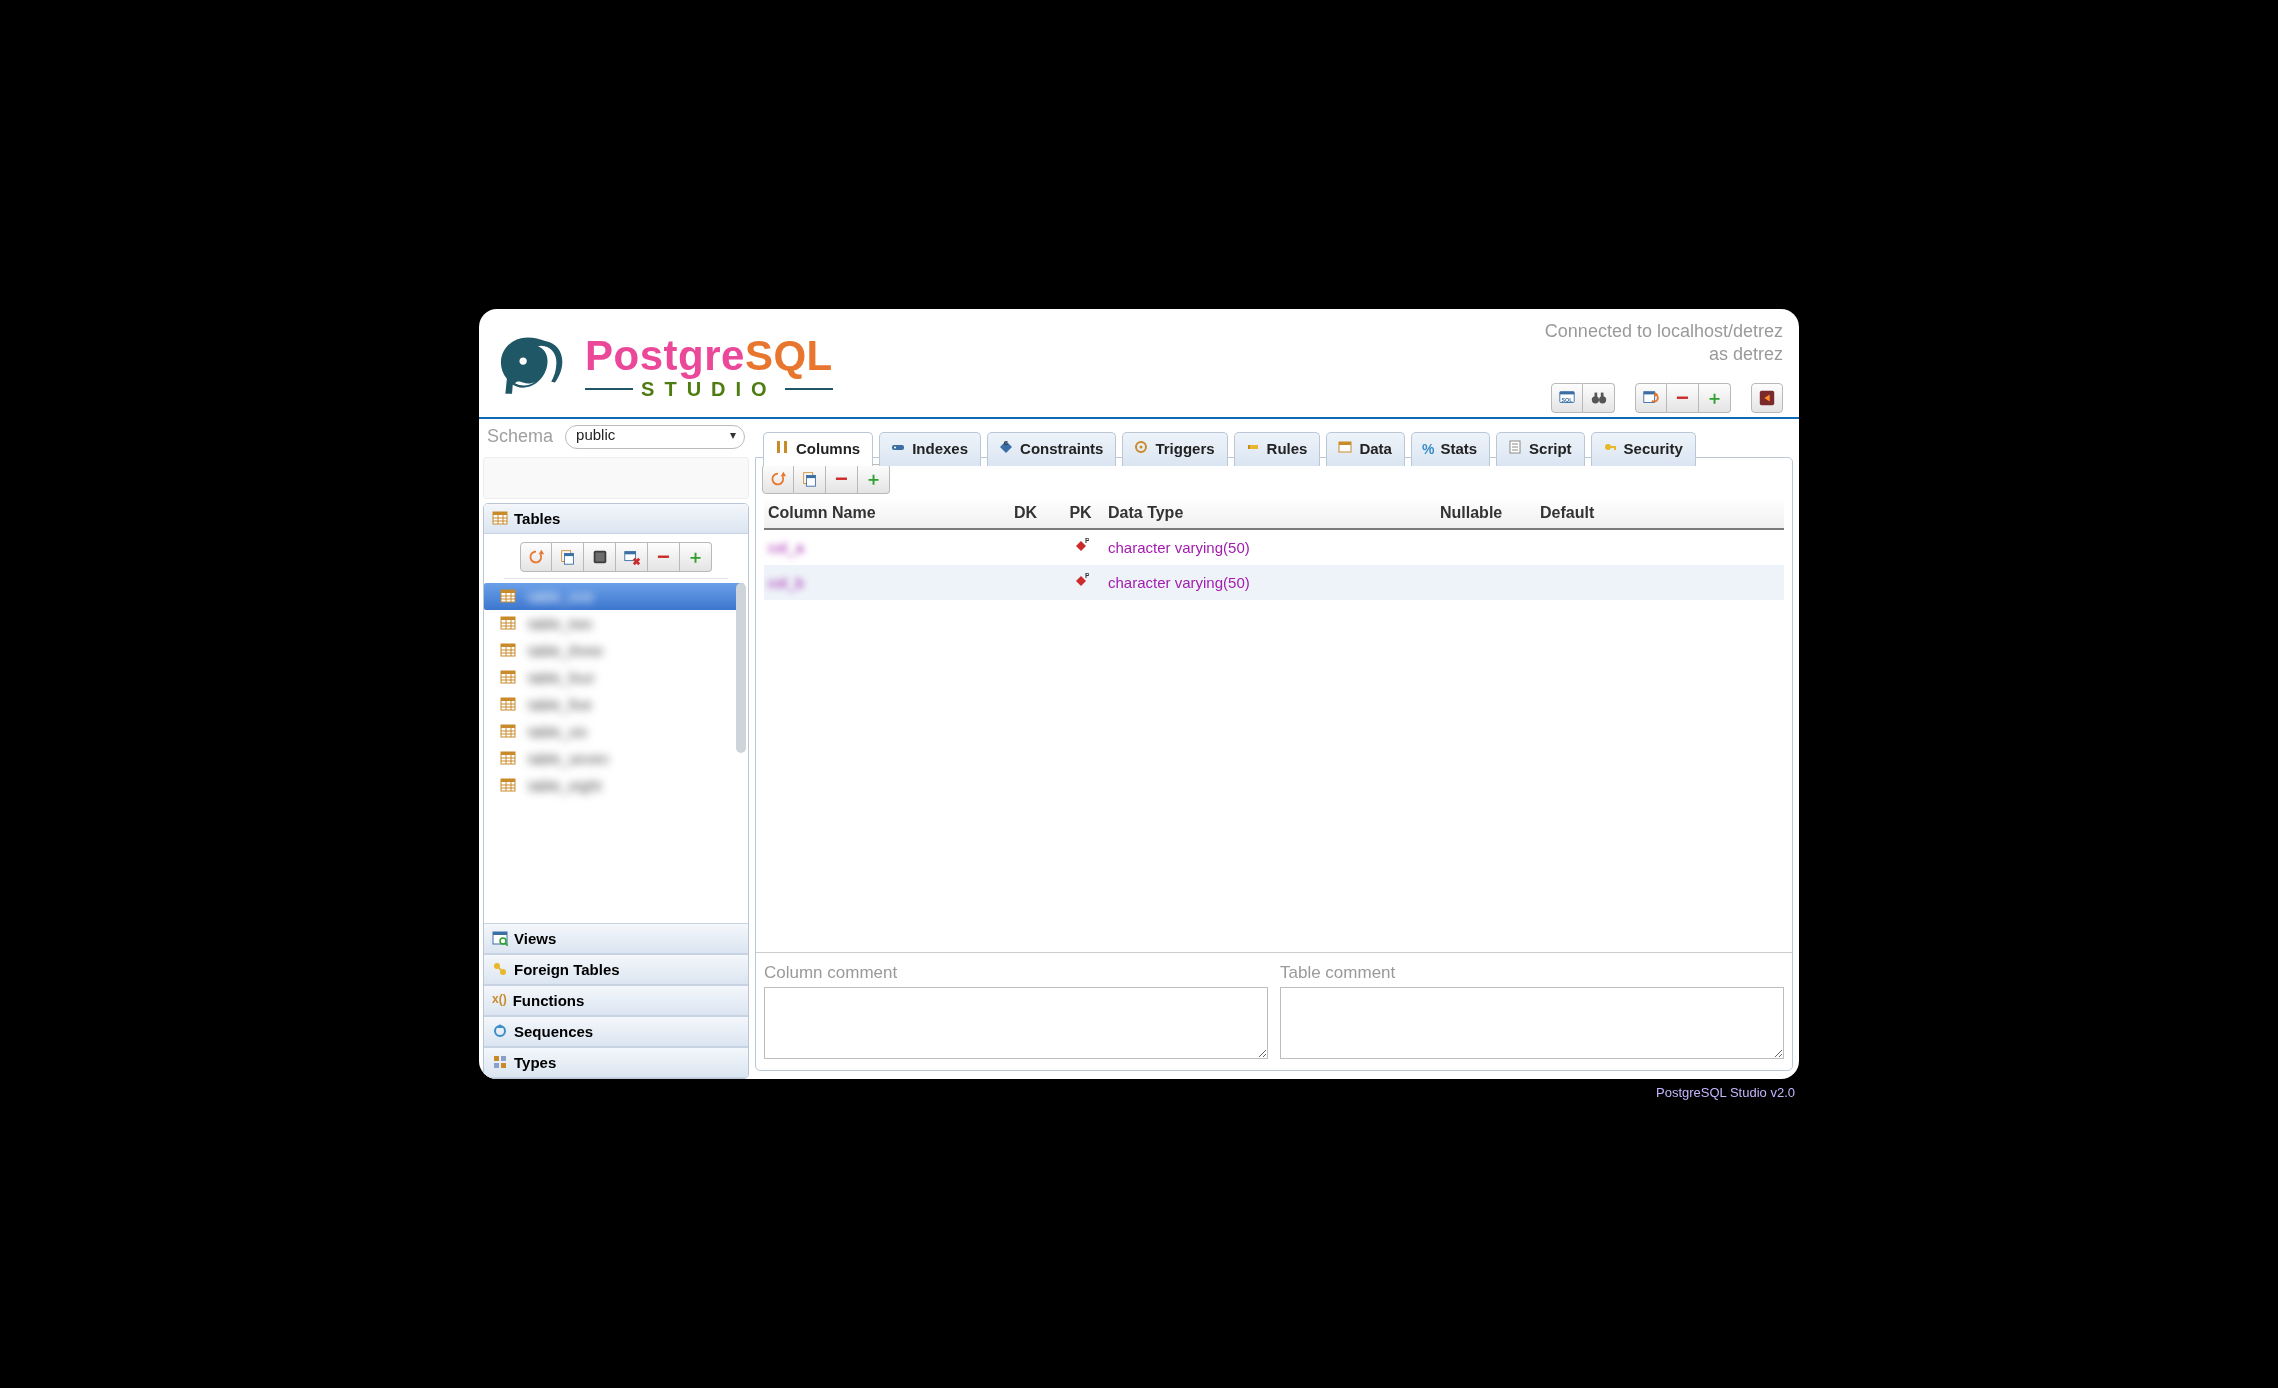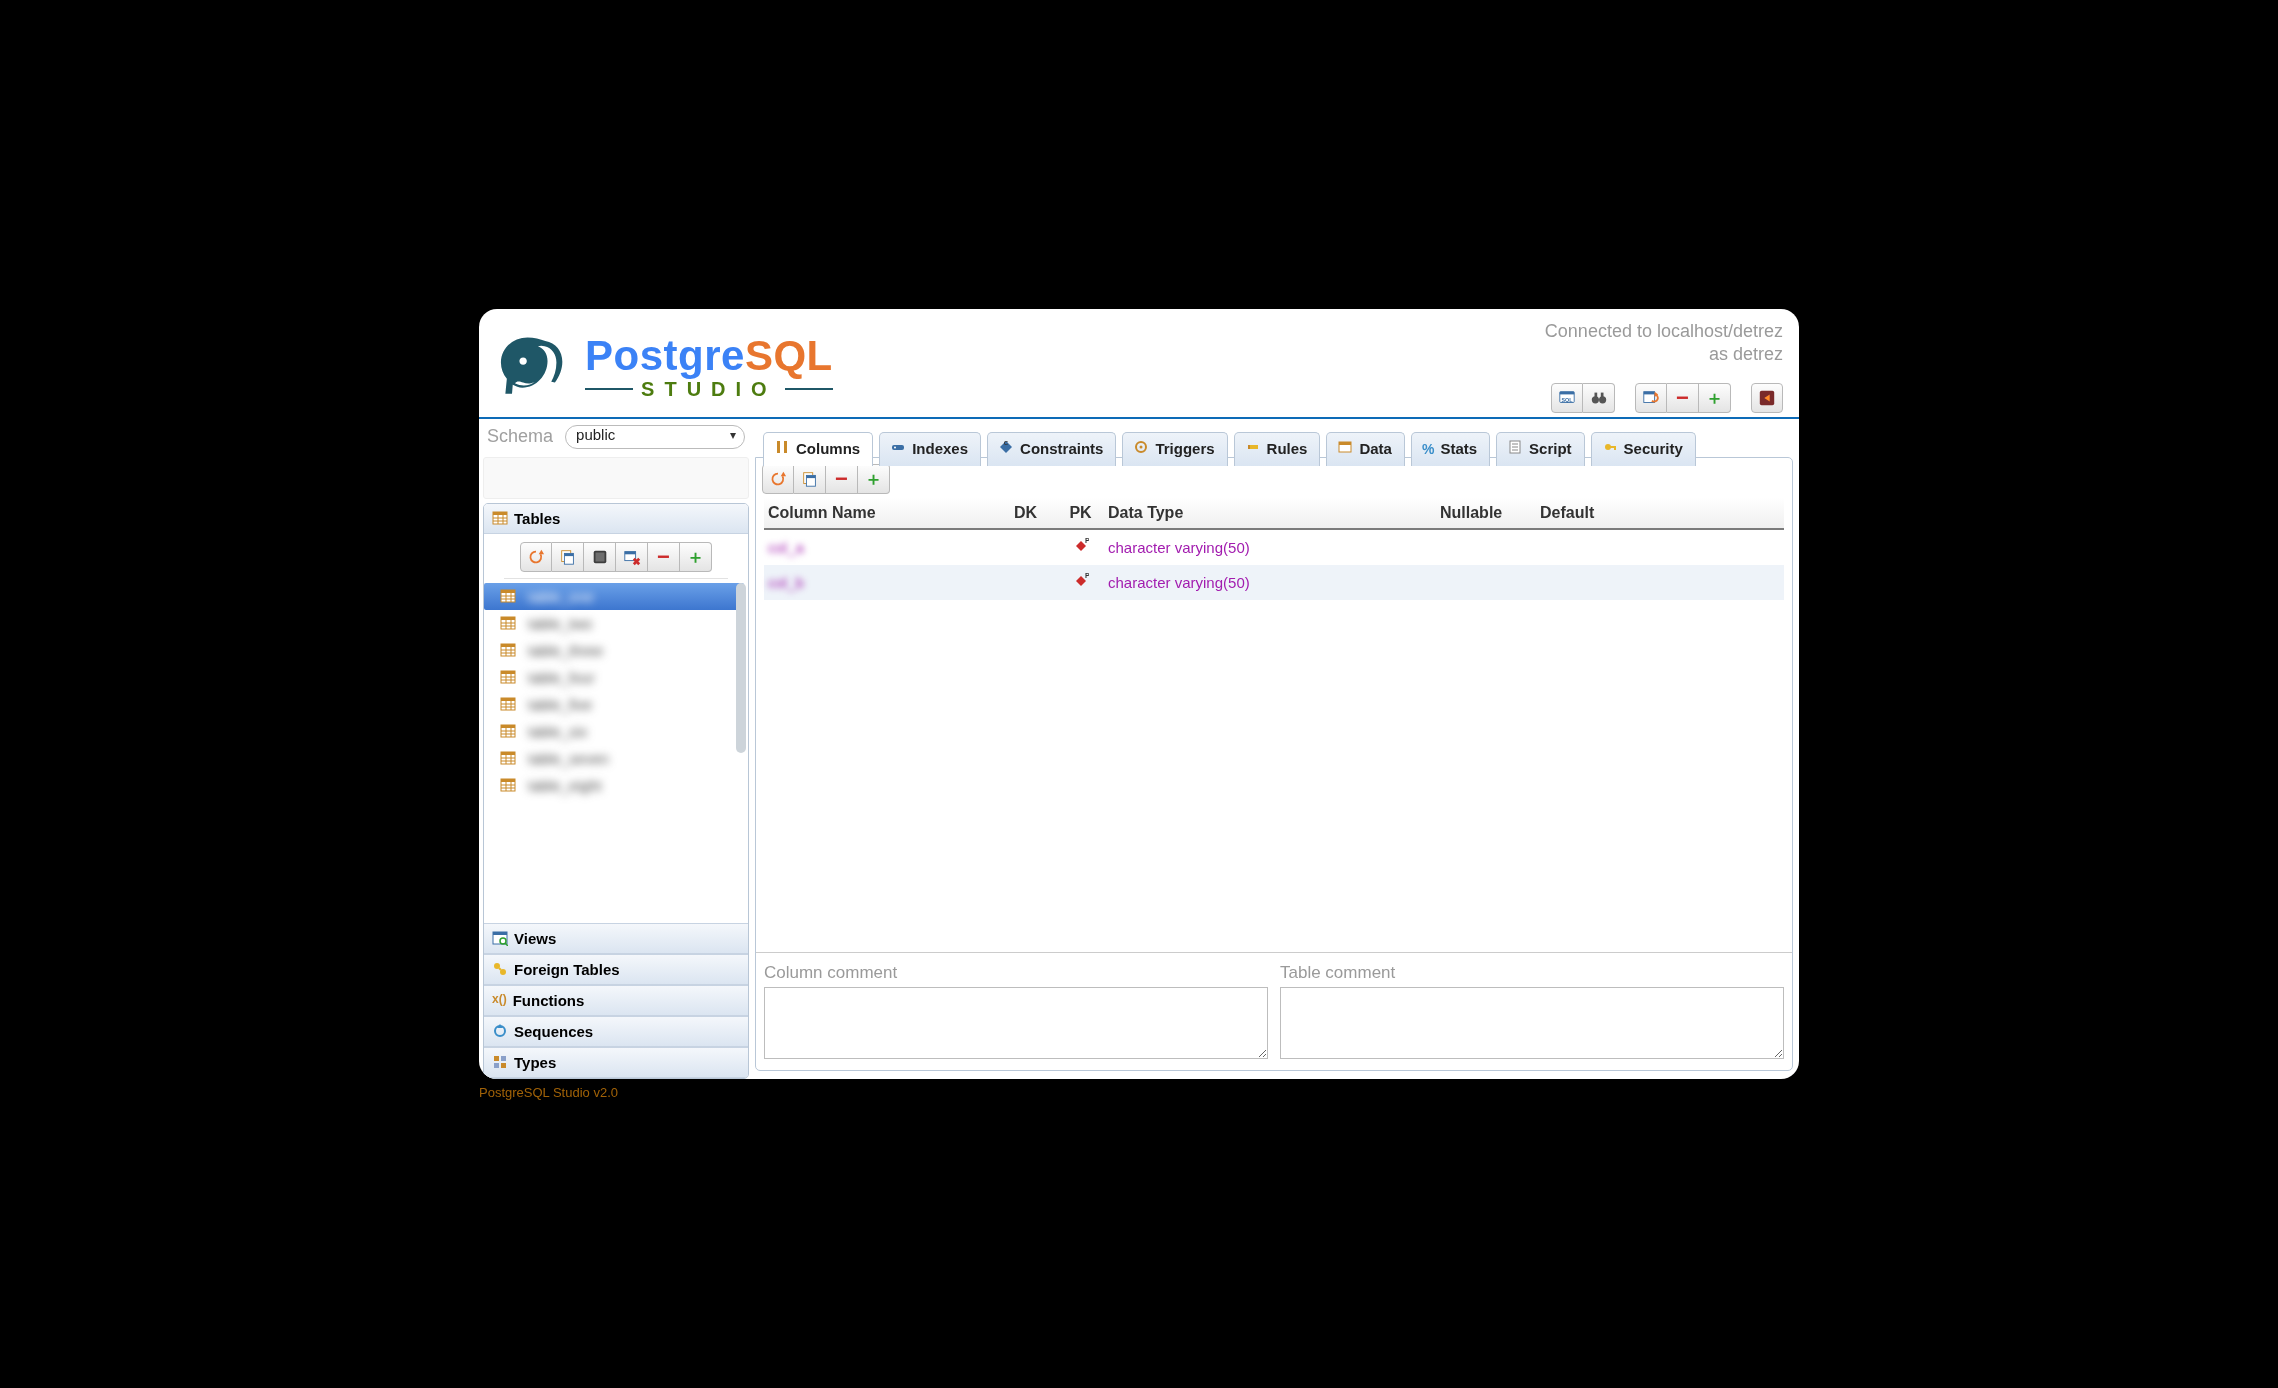--- a/index.html
+++ b/index.html
@@ -43,21 +43,21 @@
     align-items: center;
     gap: 14px;
     padding-left: 4px;
   }
   .elephant {
     width: 78px;
     height: 74px;
   }
   .logo-text { line-height: 1; }
   .logo-text .line1 { font-size: 42px; font-weight: 700; letter-spacing: 0.5px; }
-  .logo-text .postgre { color: #3b82f6; }
+  .logo-text .postgre { color: #ec4899; }
   .logo-text .sql { color: #e8762e; }
   .logo-text .line2 {
     font-size: 20px;
     font-weight: 700;
     color: #4d7c0f;
     letter-spacing: 10px;
     display: flex;
     align-items: center;
     gap: 8px;
     margin-top: 2px;
@@ -261,23 +261,23 @@
   .comment-label { font-size:17px; color:#9a9a9a; margin-bottom:4px; }
   .comment-area {
     width:100%; height:72px;
     border:1px solid #bdbdbd;
     resize:both;
     font-family:inherit; font-size:14px;
     padding:4px;
   }
 
   .footer {
-    color:#a16207; font-size:13px;
+    color:#c4b5fd; font-size:13px;
     width:1320px;
-    text-align:left;
+    text-align:right;
     padding:6px 4px 0 0;
   }
 
   
   .mini-ico { width:16px; height:16px; }
   .ico-green-plus { color:#2ea02e; font-weight:900; font-size:18px; line-height:1; }
   .ico-red-minus  { color:#cc2b2b; font-weight:900; font-size:22px; line-height:0.6; }
 </style>
 </head>
 <body>

